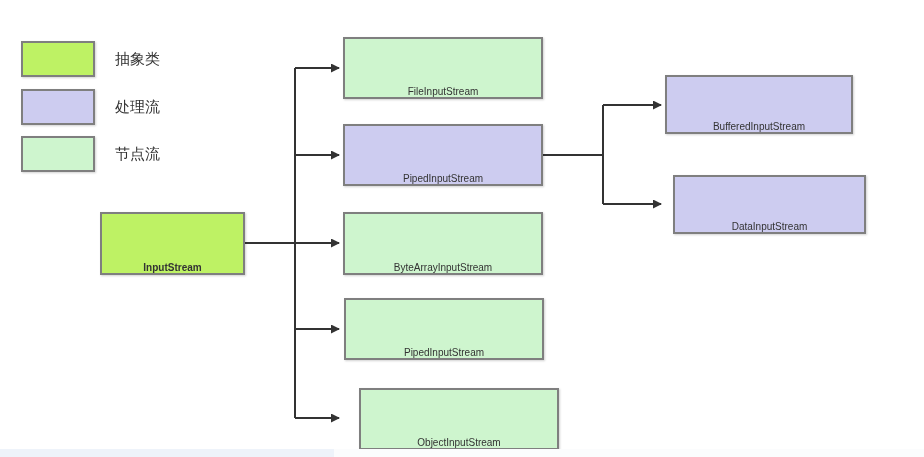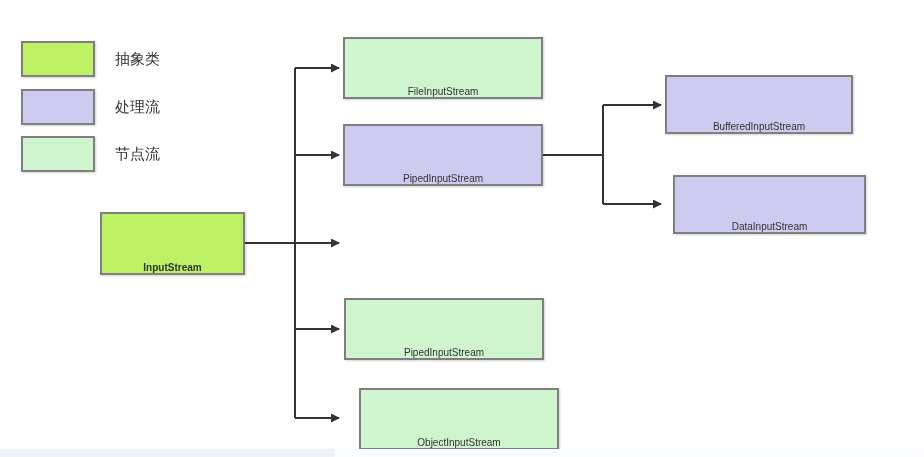--- a/index.html
+++ b/index.html
@@ -127,20 +127,23 @@
   </div>
 
   <div class="node fill-node n-file">
     <span>FileInputStream</span>
   </div>
 
   <div class="node fill-process n-filter">
     <span>PipedInputStream</span>
   </div>
 
+  <div class="node fill-node n-bytearr">
+    <span>ByteArrayInputStream</span>
+  </div>
 
   <div class="node fill-node n-piped">
     <span>PipedInputStream</span>
   </div>
 
   <div class="node fill-node n-object">
     <span>ObjectInputStream</span>
   </div>
 
   <div class="node fill-process n-buffered">

